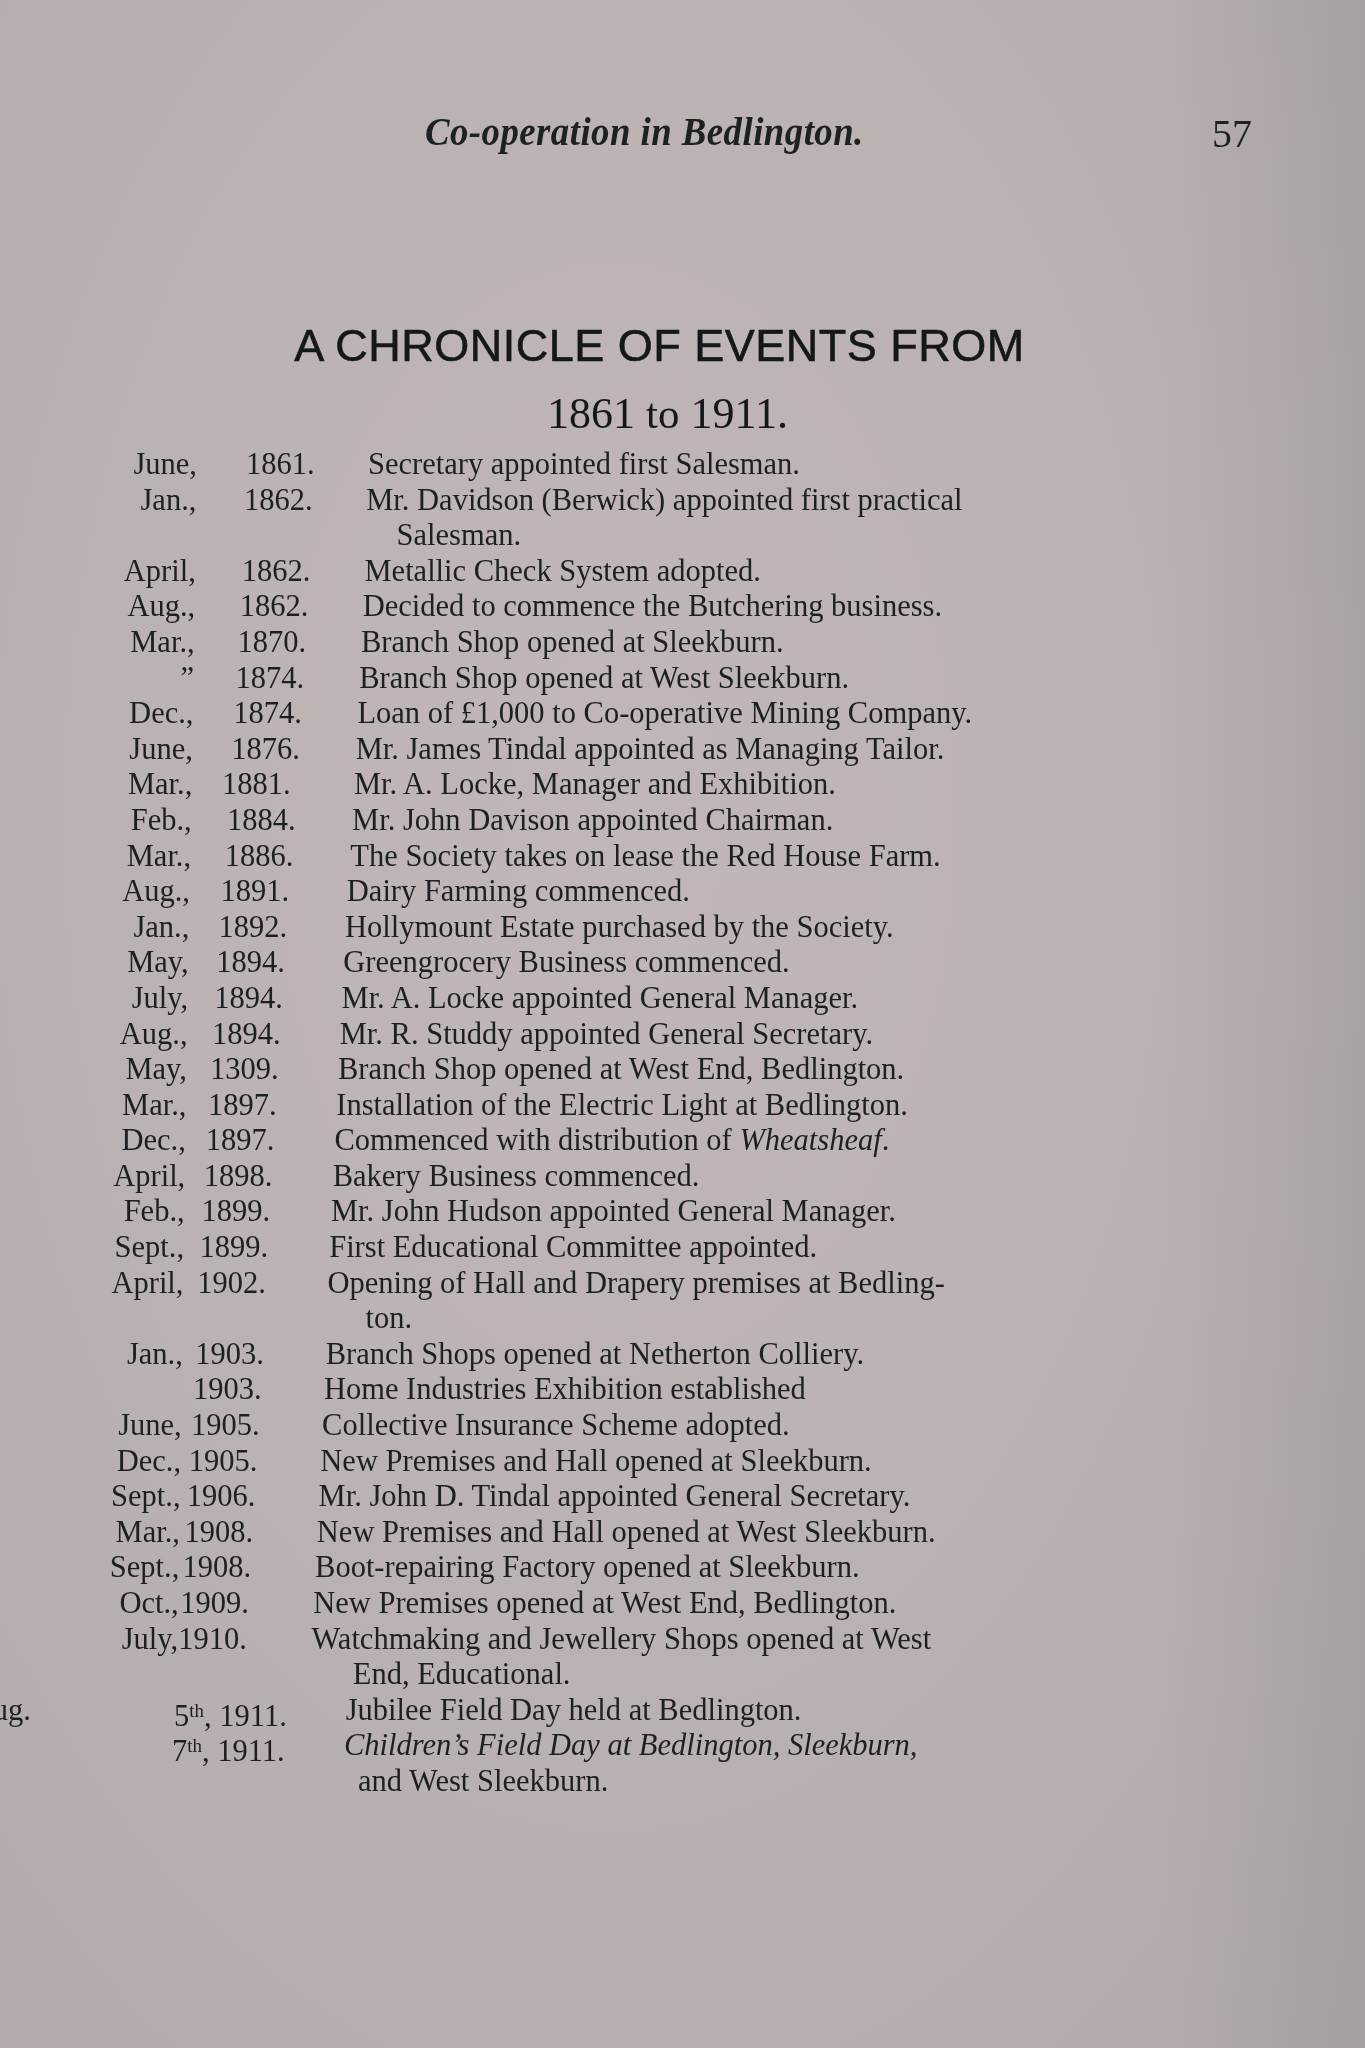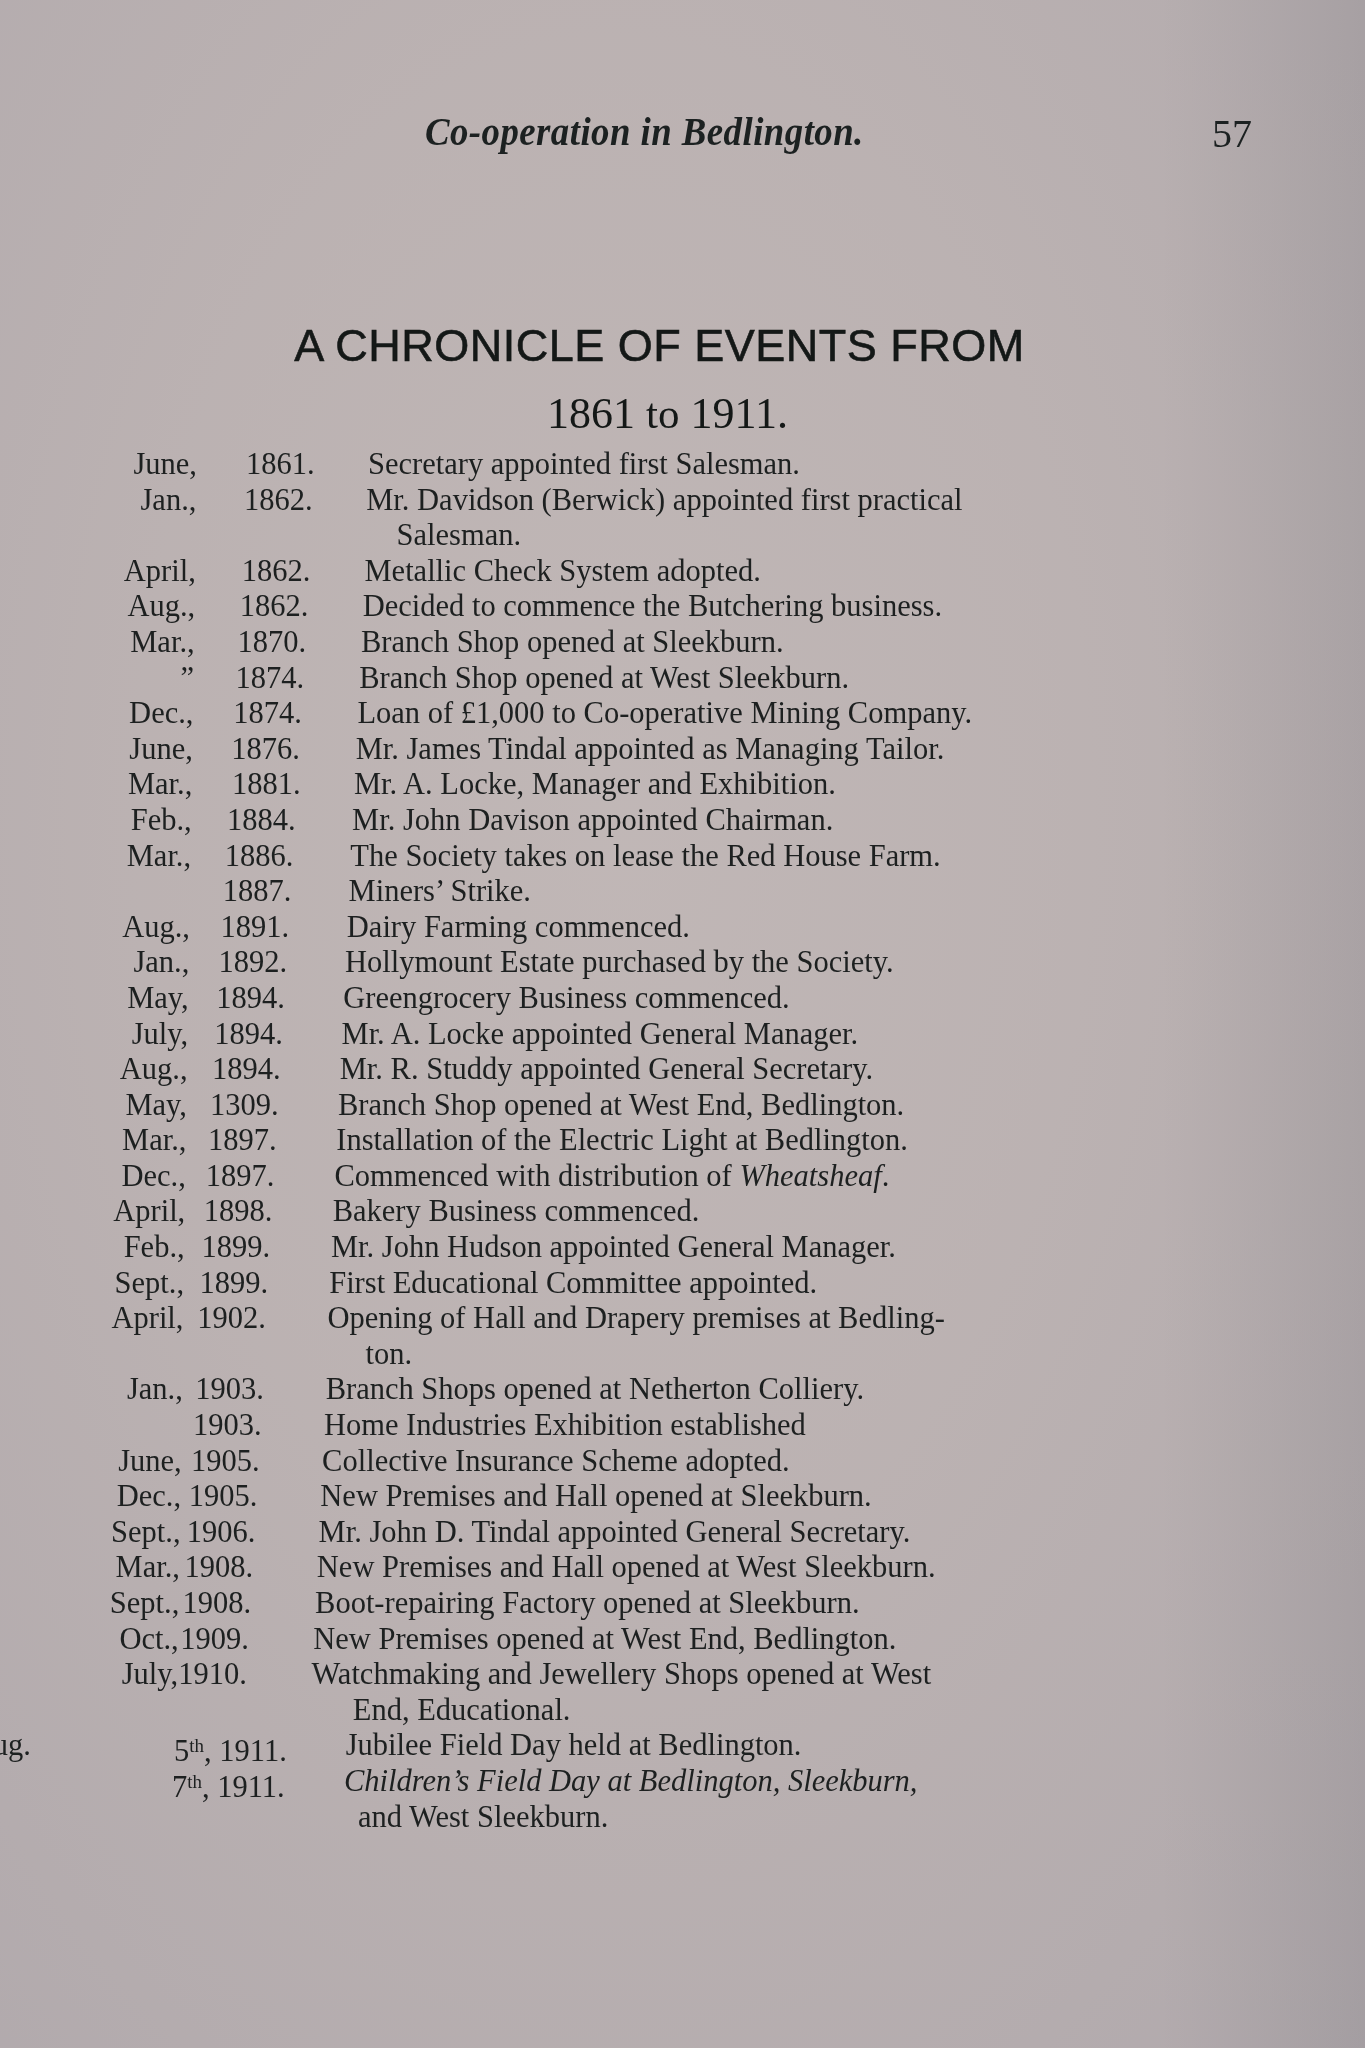--- a/index.html
+++ b/index.html
@@ -166,37 +166,32 @@
         <span class="year" style="left: 233.294px;">1874.</span>
         <span class="desc" style="left: 357.412px;"><span>Loan of £1,000 to Co-operative Mining Company.</span></span>
       </div>
       <div class="entry" style="height: 35.6px;">
         <span class="month" style="left: 82.8824px;">June,</span>
         <span class="year" style="left: 231.176px;">1876.</span>
         <span class="desc" style="left: 355.647px;"><span>Mr. James Tindal appointed as Managing Tailor.</span></span>
       </div>
       <div class="entry" style="height: 35.6px;">
         <span class="month" style="left: 82.2941px;">Mar.,</span>
-        <span class="year" style="left: 232px;">1881.</span>
+        <span class="year" style="left: 222px;">1881.</span>
         <span class="desc" style="left: 353.882px;"><span>Mr. A. Locke, Manager and Exhibition.</span></span>
       </div>
       <div class="entry" style="height: 35.6px;">
         <span class="month" style="left: 81.7059px;">Feb.,</span>
         <span class="year" style="left: 226.941px;">1884.</span>
         <span class="desc" style="left: 352.118px;"><span>Mr. John Davison appointed Chairman.</span></span>
       </div>
       <div class="entry" style="height: 35.6px;">
         <span class="month" style="left: 81.1176px;">Mar.,</span>
         <span class="year" style="left: 224.824px;">1886.</span>
         <span class="desc" style="left: 350.353px;"><span>The Society takes on lease the Red House Farm.</span></span>
-      </div>
-      <div class="entry" style="height: 35.6px;">
-        <span class="month" style="left: 80.5294px;"></span>
-        <span class="year" style="left: 222.706px;">1887.</span>
-        <span class="desc" style="left: 348.588px;"><span>Miners’ Strike.</span></span>
       </div>
       <div class="entry" style="height: 35.6px;">
         <span class="month" style="left: 79.9412px;">Aug.,</span>
         <span class="year" style="left: 220.588px;">1891.</span>
         <span class="desc" style="left: 346.824px;"><span>Dairy Farming commenced.</span></span>
       </div>
       <div class="entry" style="height: 35.6px;">
         <span class="month" style="left: 79.3529px;">Jan.,</span>
         <span class="year" style="left: 218.471px;">1892.</span>
         <span class="desc" style="left: 345.059px;"><span>Hollymount Estate purchased by the Society.</span></span>

